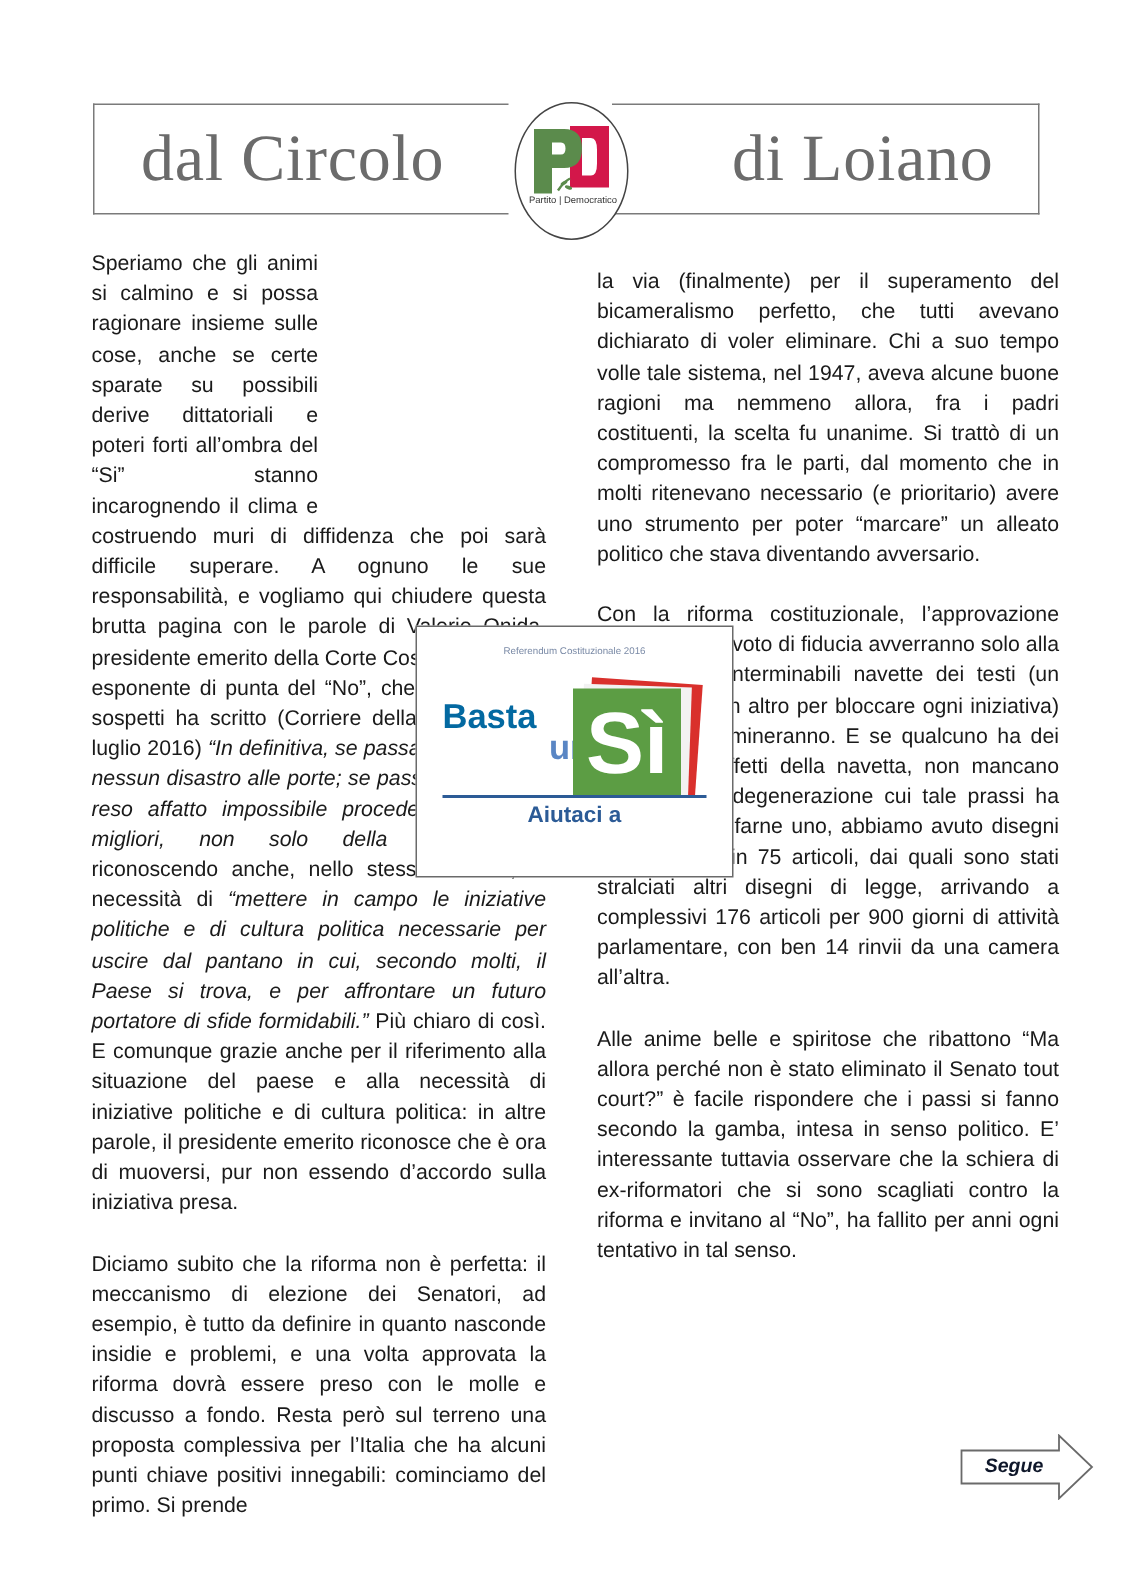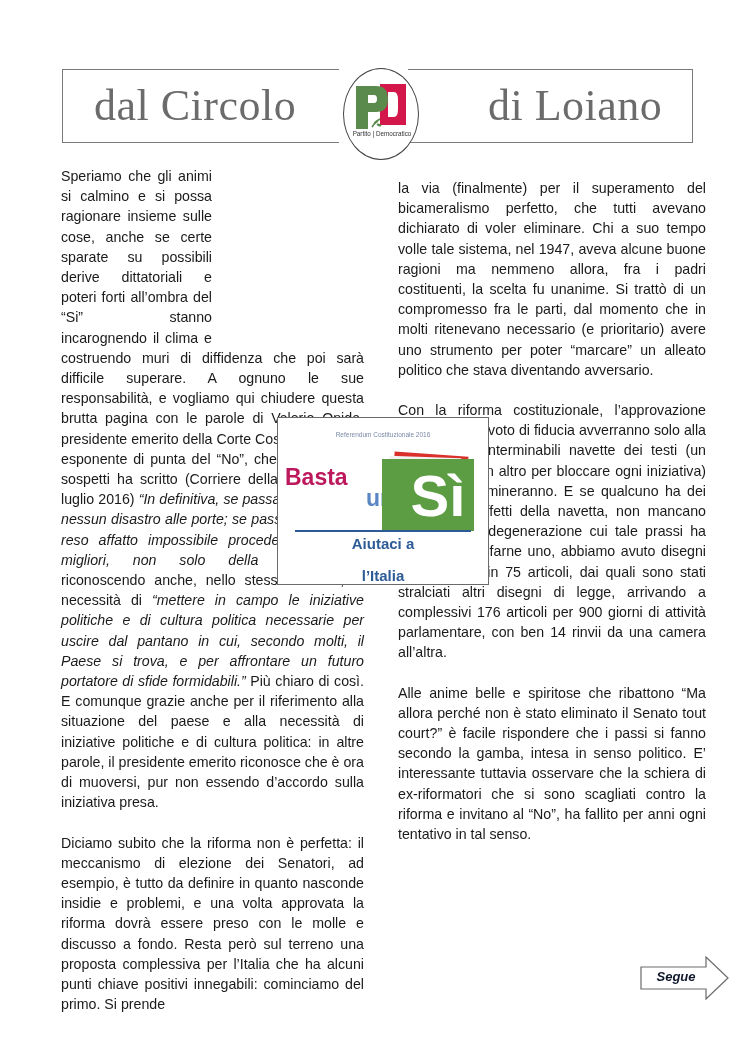--- a/index.html
+++ b/index.html
@@ -21,25 +21,25 @@
   .col em { font-style: italic; }
   .col-left { left: 61px; top: 166px; width: 303px; }
   .col-right { left: 398px; top: 178px; width: 308px; }
 
   .float-box { float: right; width: 221px; height: 152px; margin: 6px -81px 6px 12px; shape-outside: inset(0); }
   .float-box-r { float: left; width: 108px; height: 178px; margin: 0 8px 0 -119px; }
 
   
   .poster { position: absolute; left: 277px; top: 417px; width: 212px; height: 168px; border: 1px solid #6a6a6a; background: #fff; box-sizing: border-box; }
   .poster-sub { position: absolute; left: 0; width: 100%; top: 13px; text-align: center; font-size: 6.5px; color: #7a8aa6; }
-  .poster-basta { position: absolute; left: 7px; top: 48px; font-size: 23px; font-weight: bold; color: #be185d; line-height: 22px; text-align: right; }
+  .poster-basta { position: absolute; left: 17px; top: 48px; font-size: 23px; font-weight: bold; color: #0369a1; line-height: 22px; text-align: right; }
   .poster-un { position: absolute; left: 40px; top: 69px; font-size: 23px; font-weight: bold; color: #5a86c4; line-height: 22px; margin-left: 48px; }
   .poster-si-back1 { position: absolute; left: 114px; top: 36px; width: 74px; height: 74px; background: #d9302c; transform: rotate(4deg); }
   .poster-si-back2 { position: absolute; left: 110px; top: 39px; width: 72px; height: 72px; background: #f2f2f2; transform: rotate(2deg); }
-  .poster-si { position: absolute; left: 104px; top: 41px; width: 72px; height: 72px; background: #5c9d44; color: #fff; font-size: 58px; font-weight: bold; text-align: center; line-height: 74px; padding-left: 20px; }
+  .poster-si { position: absolute; left: 104px; top: 41px; width: 72px; height: 72px; background: #5c9d44; color: #fff; font-size: 58px; font-weight: bold; text-align: center; line-height: 74px; }
   .poster-line { position: absolute; left: 17px; right: 17px; top: 112px; height: 2px; background: #2c5b96; }
   .poster-cta1 { position: absolute; left: 0; width: 100%; top: 118px; text-align: center; font-size: 15px; font-weight: bold; color: #2c5b96; line-height: 16px; }
   .poster-cta2 { position: absolute; left: 0; width: 100%; top: 134px; text-align: center; font-size: 15px; color: #4d88c9; line-height: 16px; }
   .poster-cta3 { position: absolute; left: 0; width: 100%; top: 150px; text-align: center; font-size: 15px; font-weight: bold; color: #2c5b96; line-height: 16px; }
 
   
   .segue { position: absolute; left: 640px; top: 956px; width: 90px; height: 44px; cursor: pointer; }
   .segue svg { position: absolute; left: 0; top: 0; }
   .segue-label { position: absolute; left: 8px; top: 13px; width: 56px; text-align: center; font-size: 13px; font-style: italic; font-weight: bold; color: #0f172a; }
 </style>
@@ -78,21 +78,20 @@
 
 <div class="poster">
   <div class="poster-sub">Referendum Costituzionale 2016</div>
   <div class="poster-basta">Basta</div>
   <div class="poster-un">un</div>
   <div class="poster-si-back1"></div>
   <div class="poster-si-back2"></div>
   <div class="poster-si">Sì</div>
   <div class="poster-line"></div>
   <div class="poster-cta1">Aiutaci a</div>
-  <div class="poster-cta3">l’Italia</div>
 </div>
 
 <div class="segue">
   <svg width="90" height="44" viewBox="0 0 90 44">
     <path d="M1 11 L66 11 L66 1 L88 22 L66 43 L66 33 L1 33 Z" fill="#ffffff" stroke="#6a6a6a" stroke-width="1.2"></path>
   </svg>
   <div class="segue-label">Segue</div>
 </div>
 
 </body></html>

